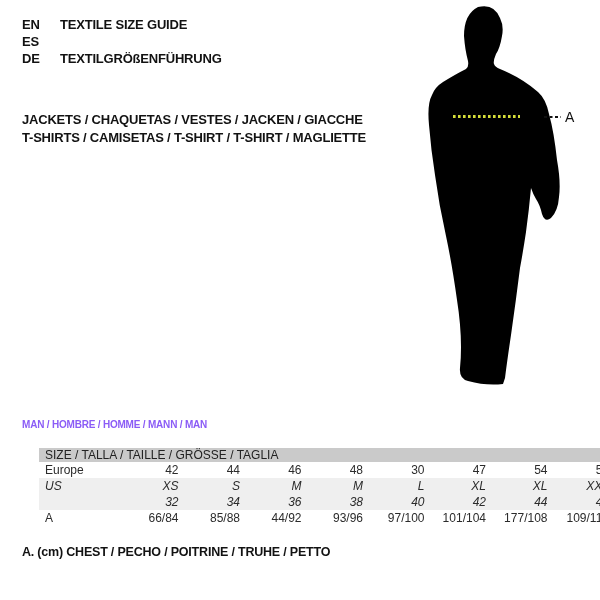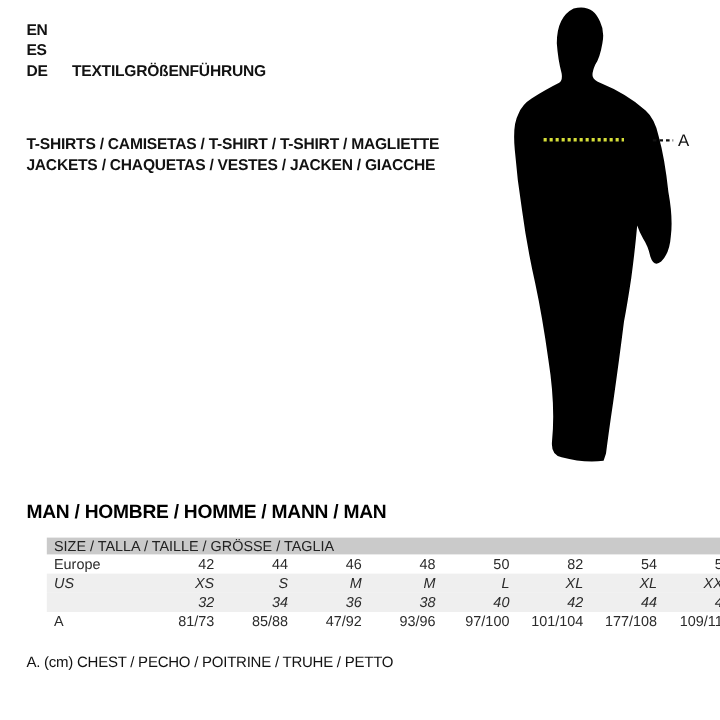--- a/index.html
+++ b/index.html
@@ -32,21 +32,21 @@
   
   .figure-svg{position:absolute;left:408px;top:0px;}
   .measure-label{
     font-family:"Liberation Sans", sans-serif;
     font-size:14px;fill:#111;
   }
 
   
   .section-title{
     position:absolute;left:22px;top:419px;
-    font-weight:bold;font-size:16px;letter-spacing:-0.2px;color:#000000;
+    font-weight:bold;font-size:10px;letter-spacing:-0.2px;color:#8b5cf6;
   }
 
   
   .size-table{
     position:absolute;left:15px;top:448px;width:570px;
     font-size:12px;color:#2b2b2b;margin-left:24px;
   }
   .thead{
     background:var(--header-bg,#cacaca);
     height:14px;line-height:14px;
@@ -54,49 +54,50 @@
     color:#222;
   }
   .trow{display:flex;height:16px;line-height:16px;}
   .trow.shaded{background:var(--stripe-bg,#efefef);font-style:italic;}
   .tlabel{flex:0 0 72px;padding-left:6px;text-align:left;}
   .tcell{flex:1 1 0;text-align:right;}
 
   
   .footnote{
     position:absolute;left:22px;top:545px;
-    font-weight:normal;font-size:12.5px;letter-spacing:-0.2px;color:#121212;
+    font-weight:bold;font-size:12.5px;letter-spacing:-0.2px;color:#121212;
   }
 </style>
 </head>
 <body>
 
 <div class="page">
 
   <div class="lang-list">
   <div class="lang-row">
     <span class="lang-code">EN</span>
+    <span class="lang-label">TEXTILE SIZE GUIDE</span>
   </div>
 
   <div class="lang-row">
     <span class="lang-code">ES</span>
   </div>
 
 
   <div class="lang-row">
     <span class="lang-code">DE</span>
     <span class="lang-label">TEXTILGRÖßENFÜHRUNG</span>
   </div>
 
 </div>
 
   <div class="categories">
+  <div>JACKETS / CHAQUETAS / VESTES / JACKEN / GIACCHE</div>
+
   <div>T-SHIRTS / CAMISETAS / T-SHIRT / T-SHIRT / MAGLIETTE</div>
-
-  <div>JACKETS / CHAQUETAS / VESTES / JACKEN / GIACCHE</div>
 </div>
 
   <svg class="figure-svg" width="185" height="400" viewBox="0 0 185 400">
     <path fill="#000" d="M70,7
          Q86,3 92,18 Q96,26 94,36 Q92,48 88,54 Q85,61 86,64 Q87,67 92,69
          Q114,78 130,92 Q138,99 141,114
          Q146,132 149,160 Q153,182 151,197
          Q150,211 143,218 Q137,223 134,214 Q132,205 128,199 Q125,194 123,188
          Q121,210 118,232 Q115,252 112,268
          Q108,300 103,335 Q99,362 97,378
@@ -113,22 +114,22 @@
 
   <div class="size-table">
     <div class="thead">SIZE / TALLA / TAILLE / GRÖSSE / TAGLIA</div>
     <div id="table-body">
   <div class="trow">
     <span class="tlabel">Europe</span>
   <span class="tcell">42</span>
           <span class="tcell">44</span>
           <span class="tcell">46</span>
           <span class="tcell">48</span>
-          <span class="tcell">50</span>
-          <span class="tcell">82</span>
+          <span class="tcell">30</span>
+          <span class="tcell">47</span>
           <span class="tcell">54</span>
           <span class="tcell">56</span>
         </div>
 
   <div class="trow shaded">
     <span class="tlabel">US</span>
   <span class="tcell">XS</span>
           <span class="tcell">S</span>
           <span class="tcell">M</span>
           <span class="tcell">M</span>
@@ -145,23 +146,23 @@
           <span class="tcell">36</span>
           <span class="tcell">38</span>
           <span class="tcell">40</span>
           <span class="tcell">42</span>
           <span class="tcell">44</span>
           <span class="tcell">46</span>
         </div>
 
   <div class="trow">
     <span class="tlabel">A</span>
-  <span class="tcell">81/73</span>
+  <span class="tcell">66/84</span>
           <span class="tcell">85/88</span>
-          <span class="tcell">47/92</span>
+          <span class="tcell">44/92</span>
           <span class="tcell">93/96</span>
           <span class="tcell">97/100</span>
           <span class="tcell">101/104</span>
           <span class="tcell">177/108</span>
           <span class="tcell">109/112</span>
         </div>
 </div>
   </div>
 
   <div class="footnote">A. (cm) CHEST / PECHO / POITRINE / TRUHE / PETTO</div>

